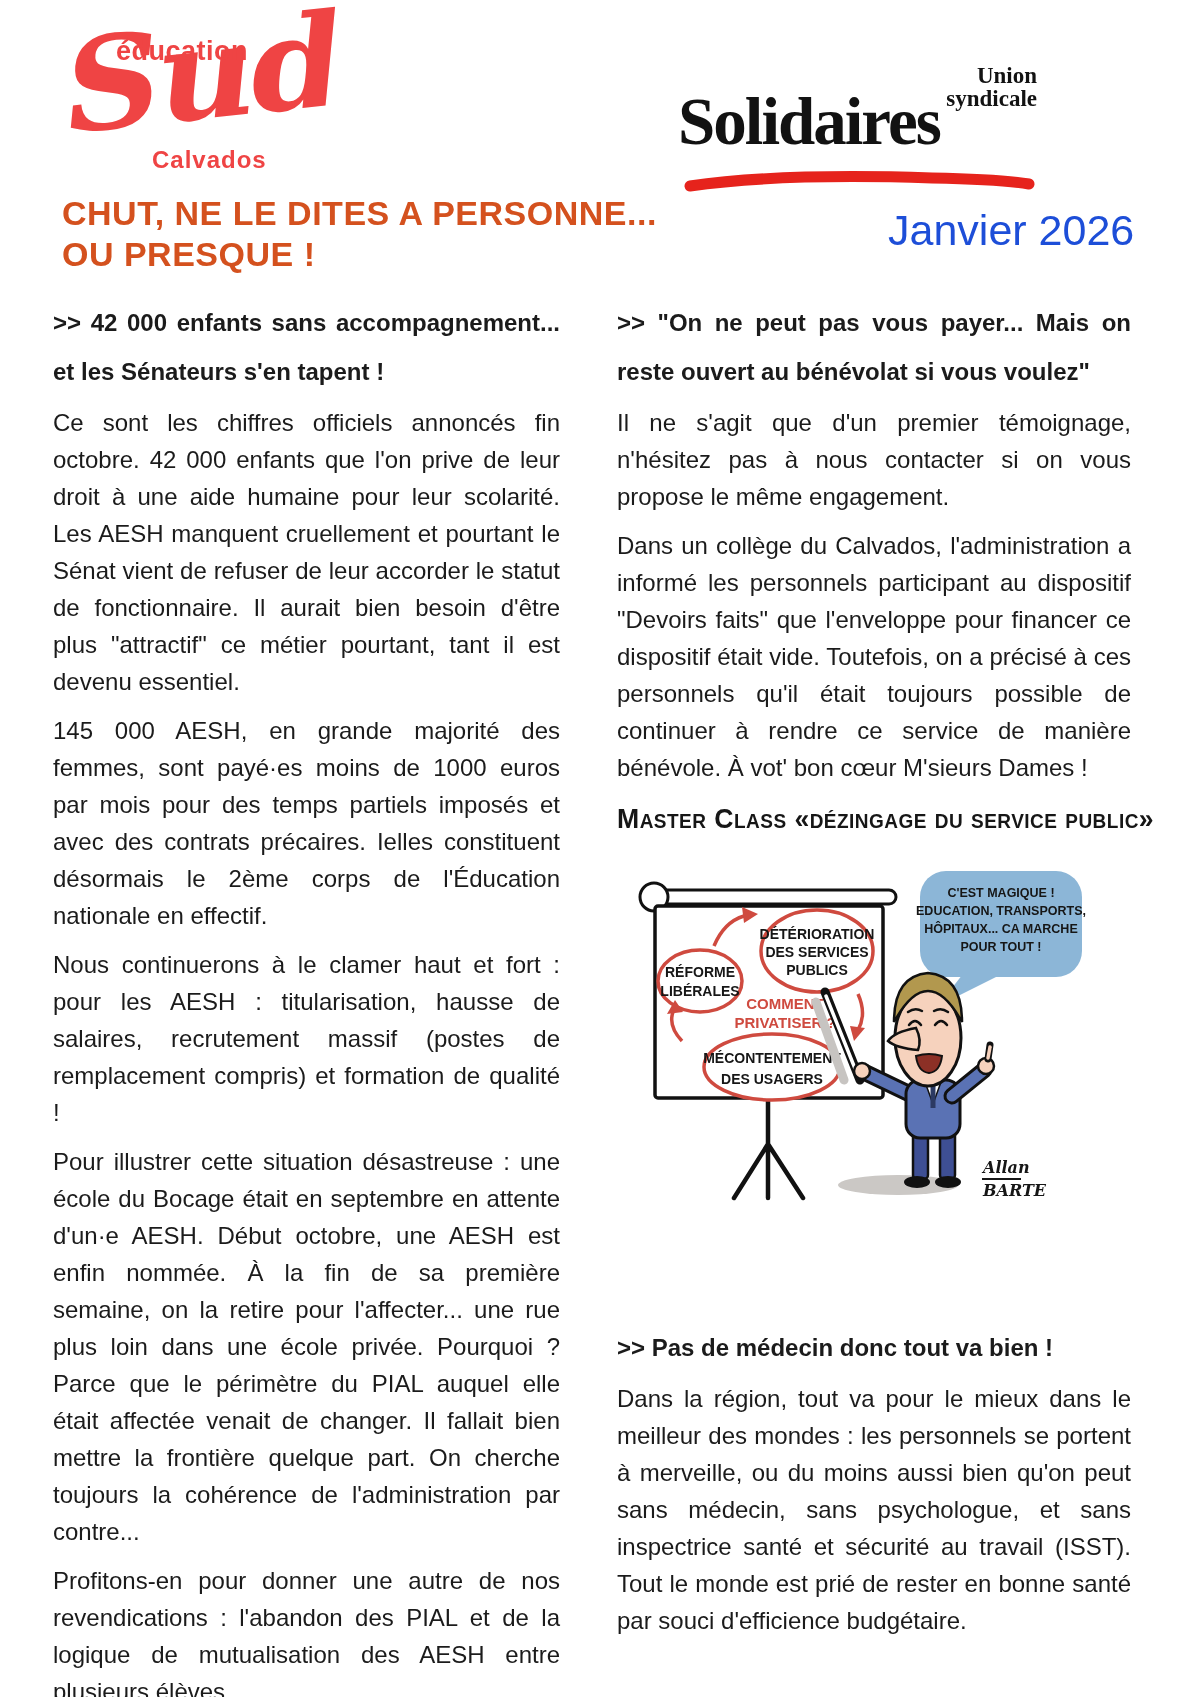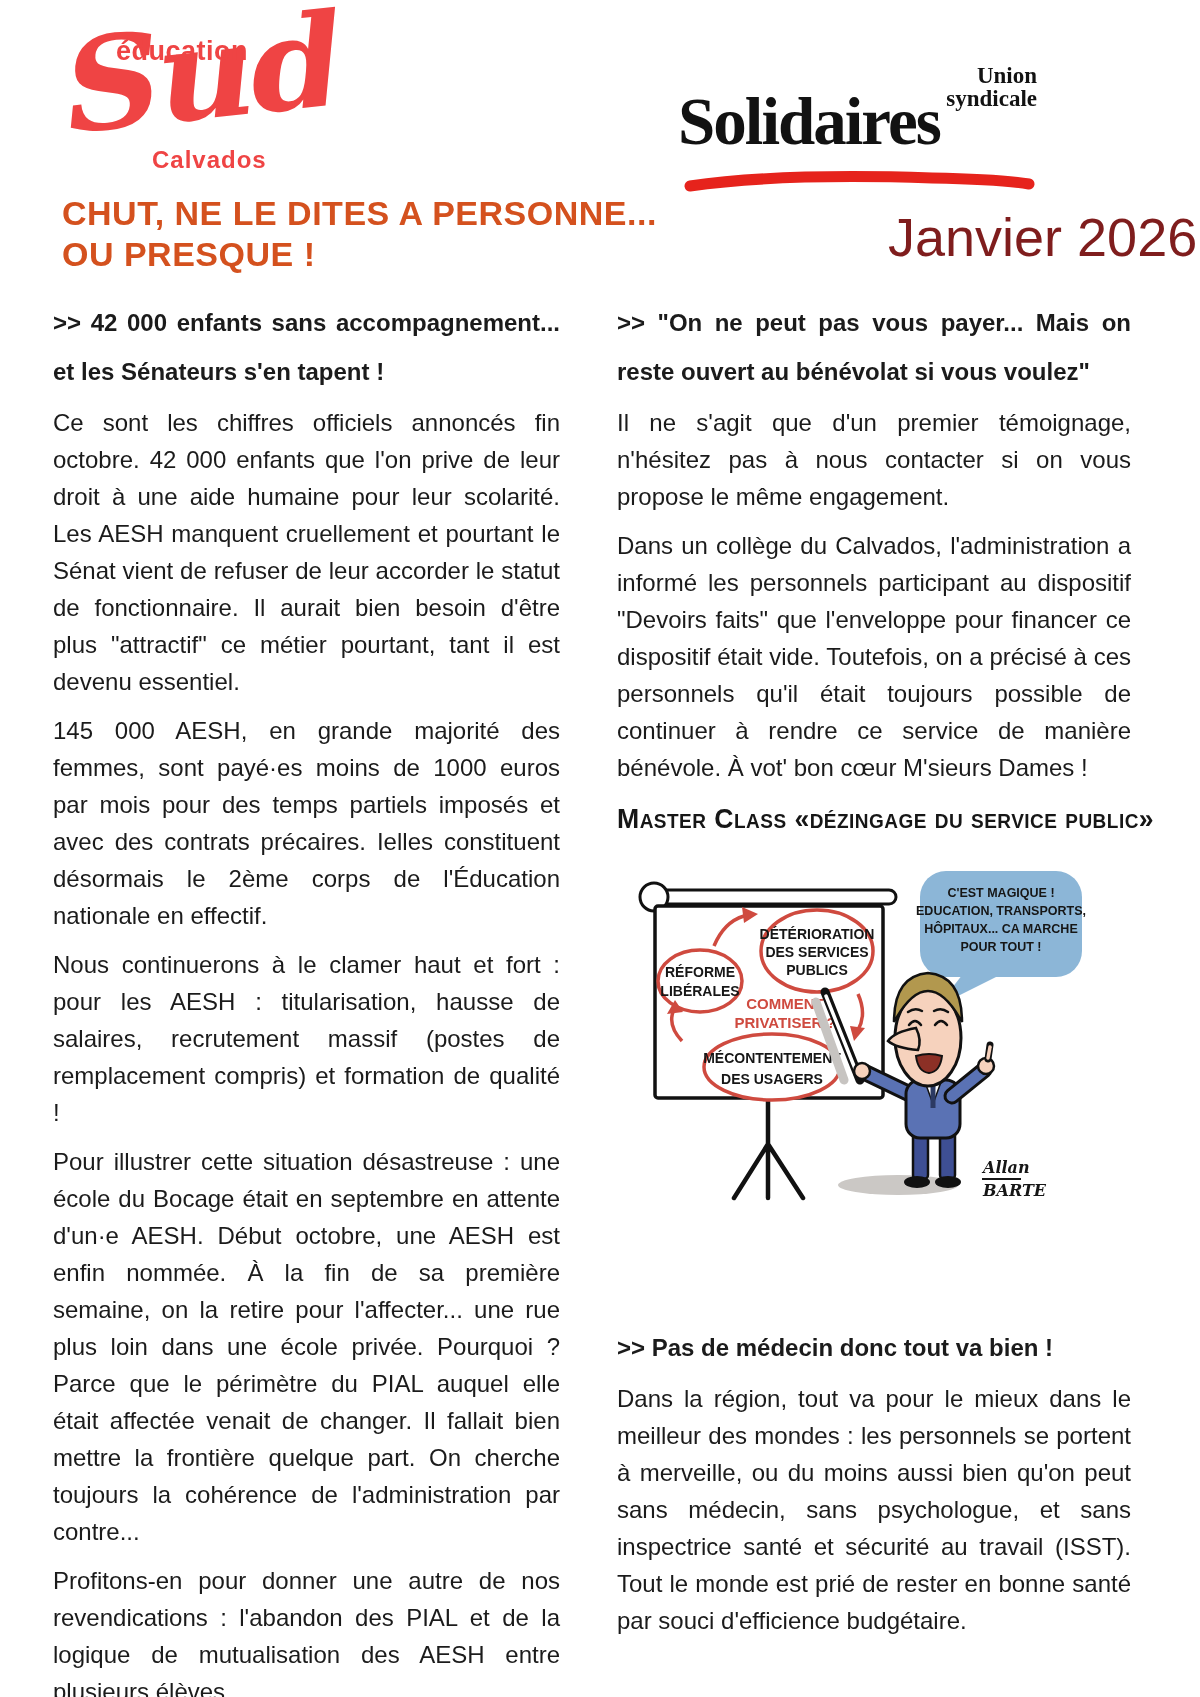--- a/index.html
+++ b/index.html
@@ -16,21 +16,21 @@
 
   .solidaires-logo{position:absolute;left:670px;top:58px;width:375px;height:140px;color:#121212;}
   .union-block{position:absolute;right:8px;top:6px;text-align:right;font-family:"Liberation Serif",serif;
                font-weight:700;font-size:23px;line-height:23px;}
   .solidaires-name{position:absolute;left:8px;top:30px;font-family:"Liberation Serif",serif;font-weight:700;
                    font-size:67px;letter-spacing:-2px;line-height:1;}
   .solidaires-underline{position:absolute;left:12px;top:112px;}
 
   .issue-title{position:absolute;left:62px;top:193px;color:#d4511e;font-weight:900;
                font-size:34px;line-height:41px;letter-spacing:.5px;}
-  .issue-date{position:absolute;left:888px;top:206px;font-size:54px;color:#7f1d1d;}
+  .issue-date{position:absolute;left:888px;top:206px;font-size:43px;color:#1d4ed8;}
 
   
   .col{position:absolute;top:298px;font-size:24px;line-height:37px;text-align:justify;}
   .col-left{left:53px;width:507px;}
   .col-right{left:617px;width:514px;}
   .col p{margin:0 0 12px;}
   .article-heading{font-weight:700;font-size:24px;line-height:49px;margin:0 0 8px;}
   .jline{display:block;}
   .stretch{text-align:justify;text-align-last:justify;}
   .mt-big{margin-top:36px;}

